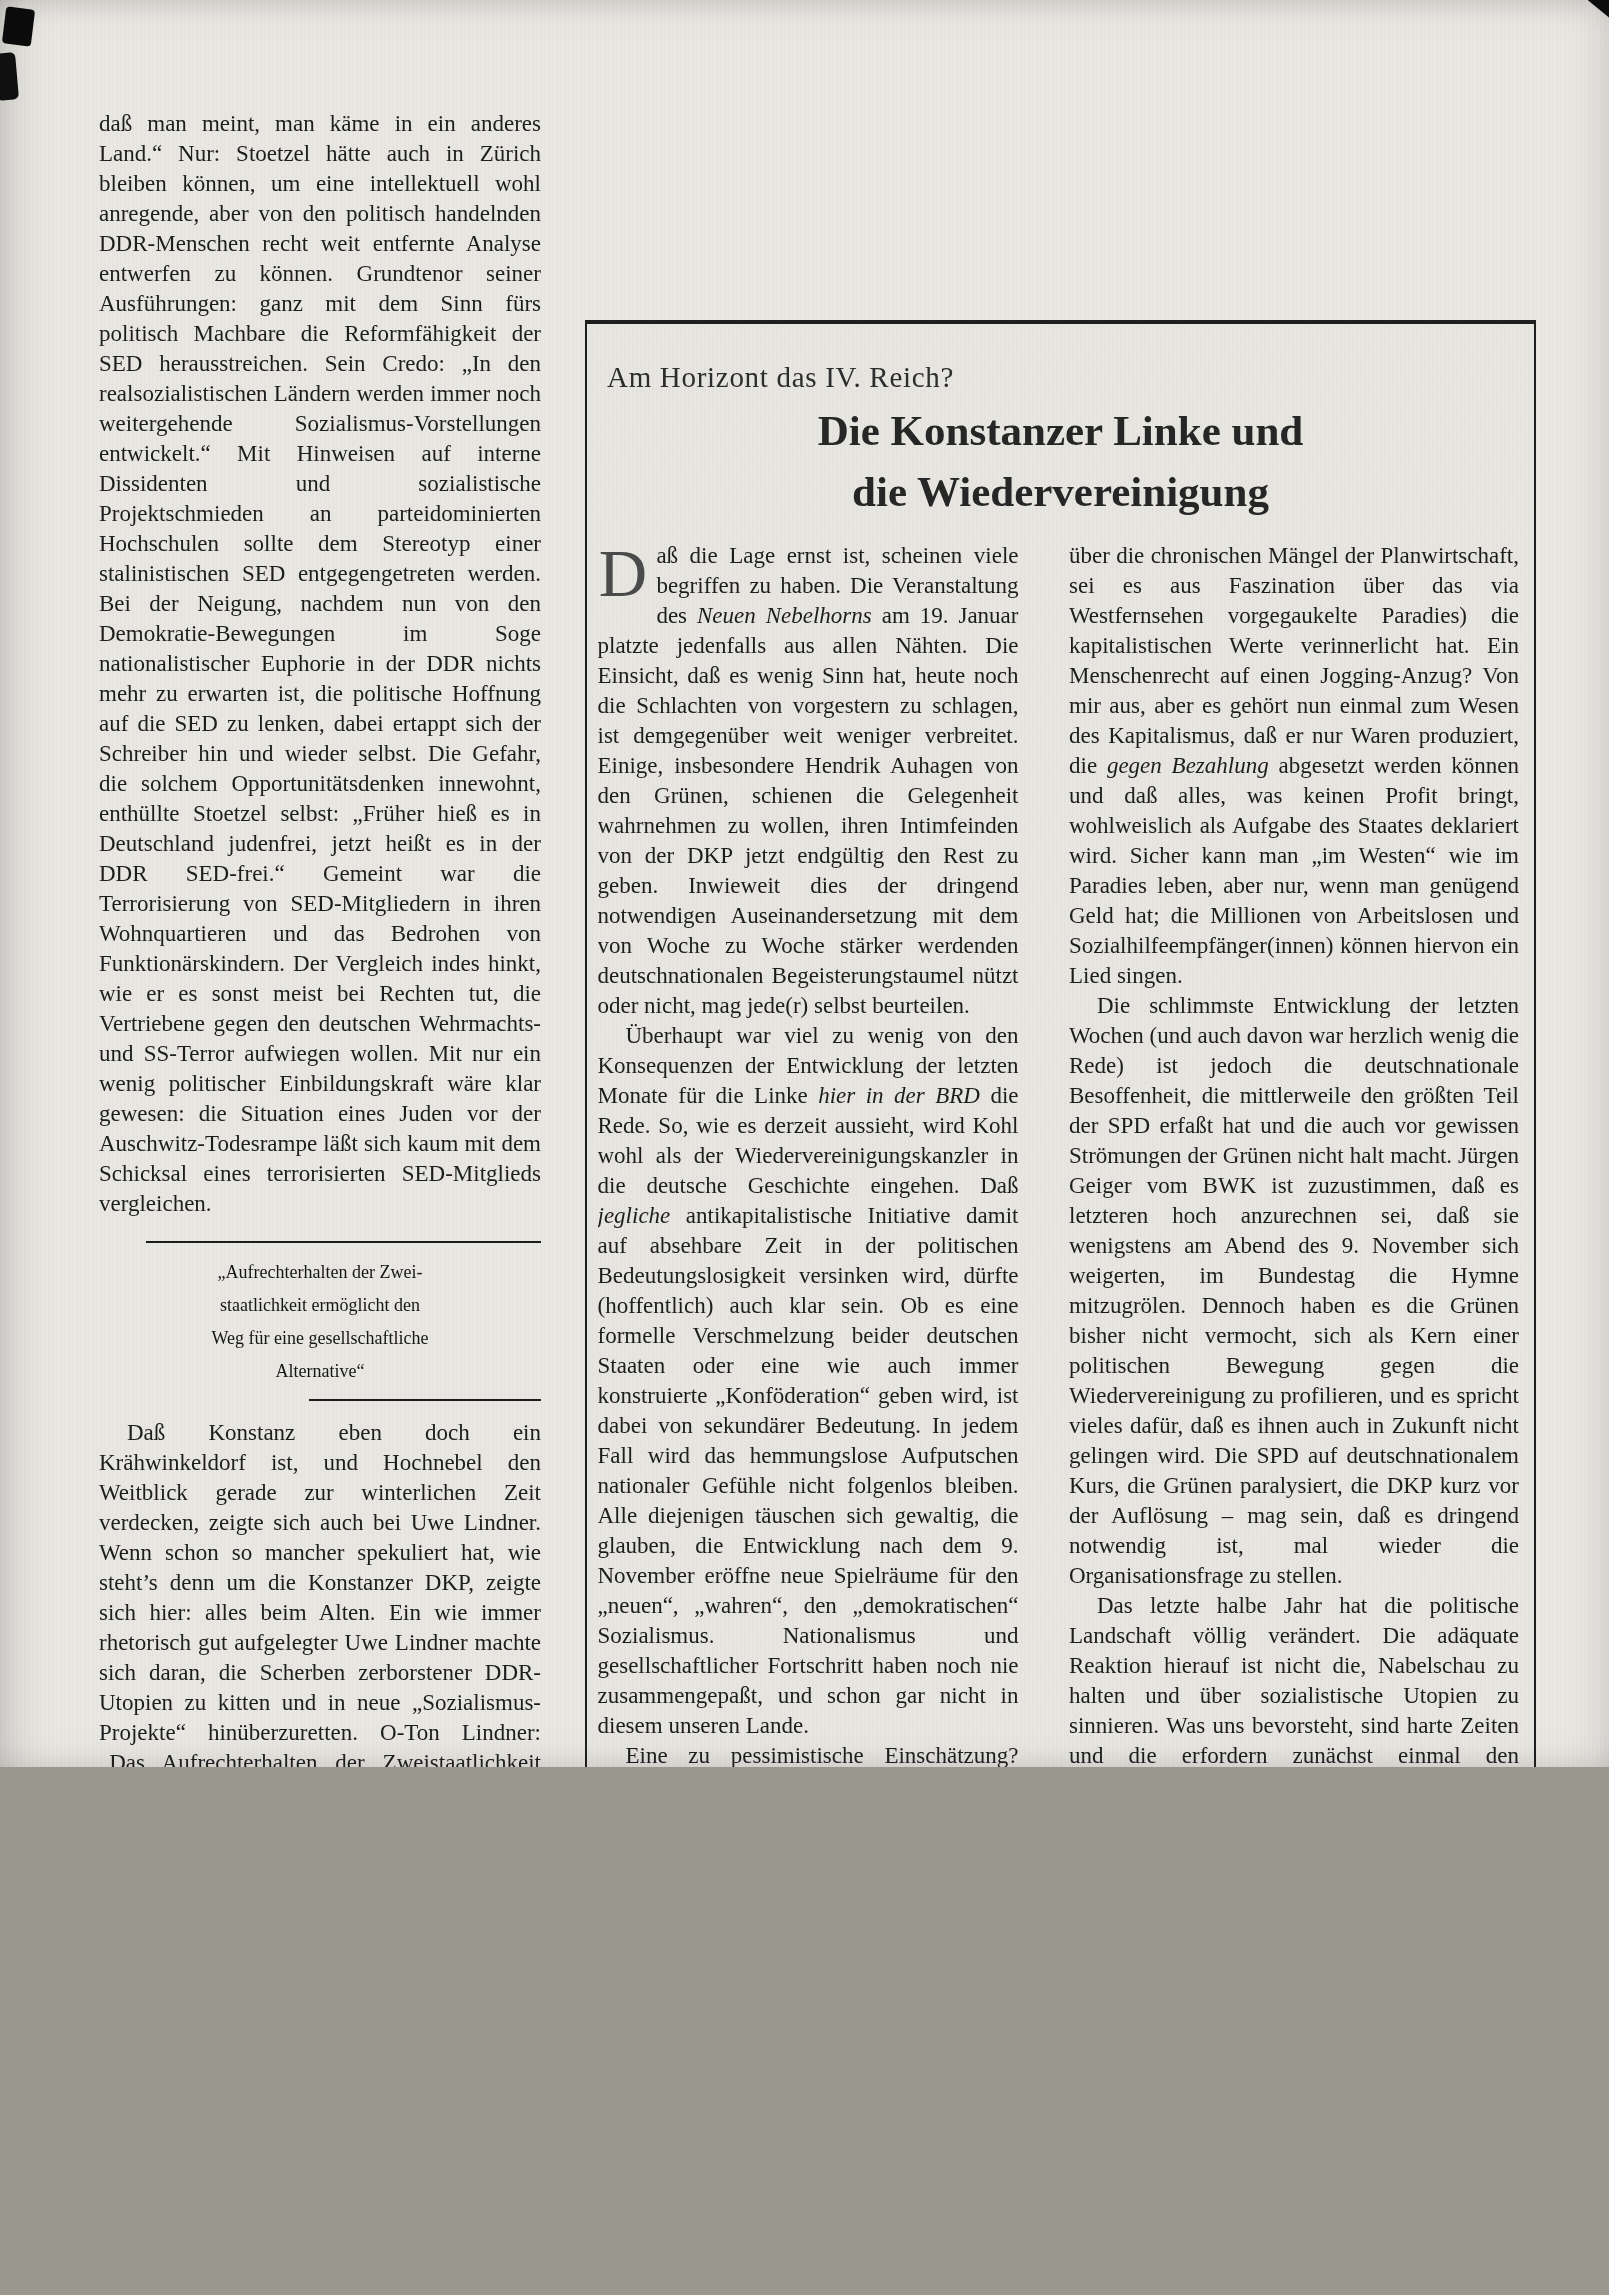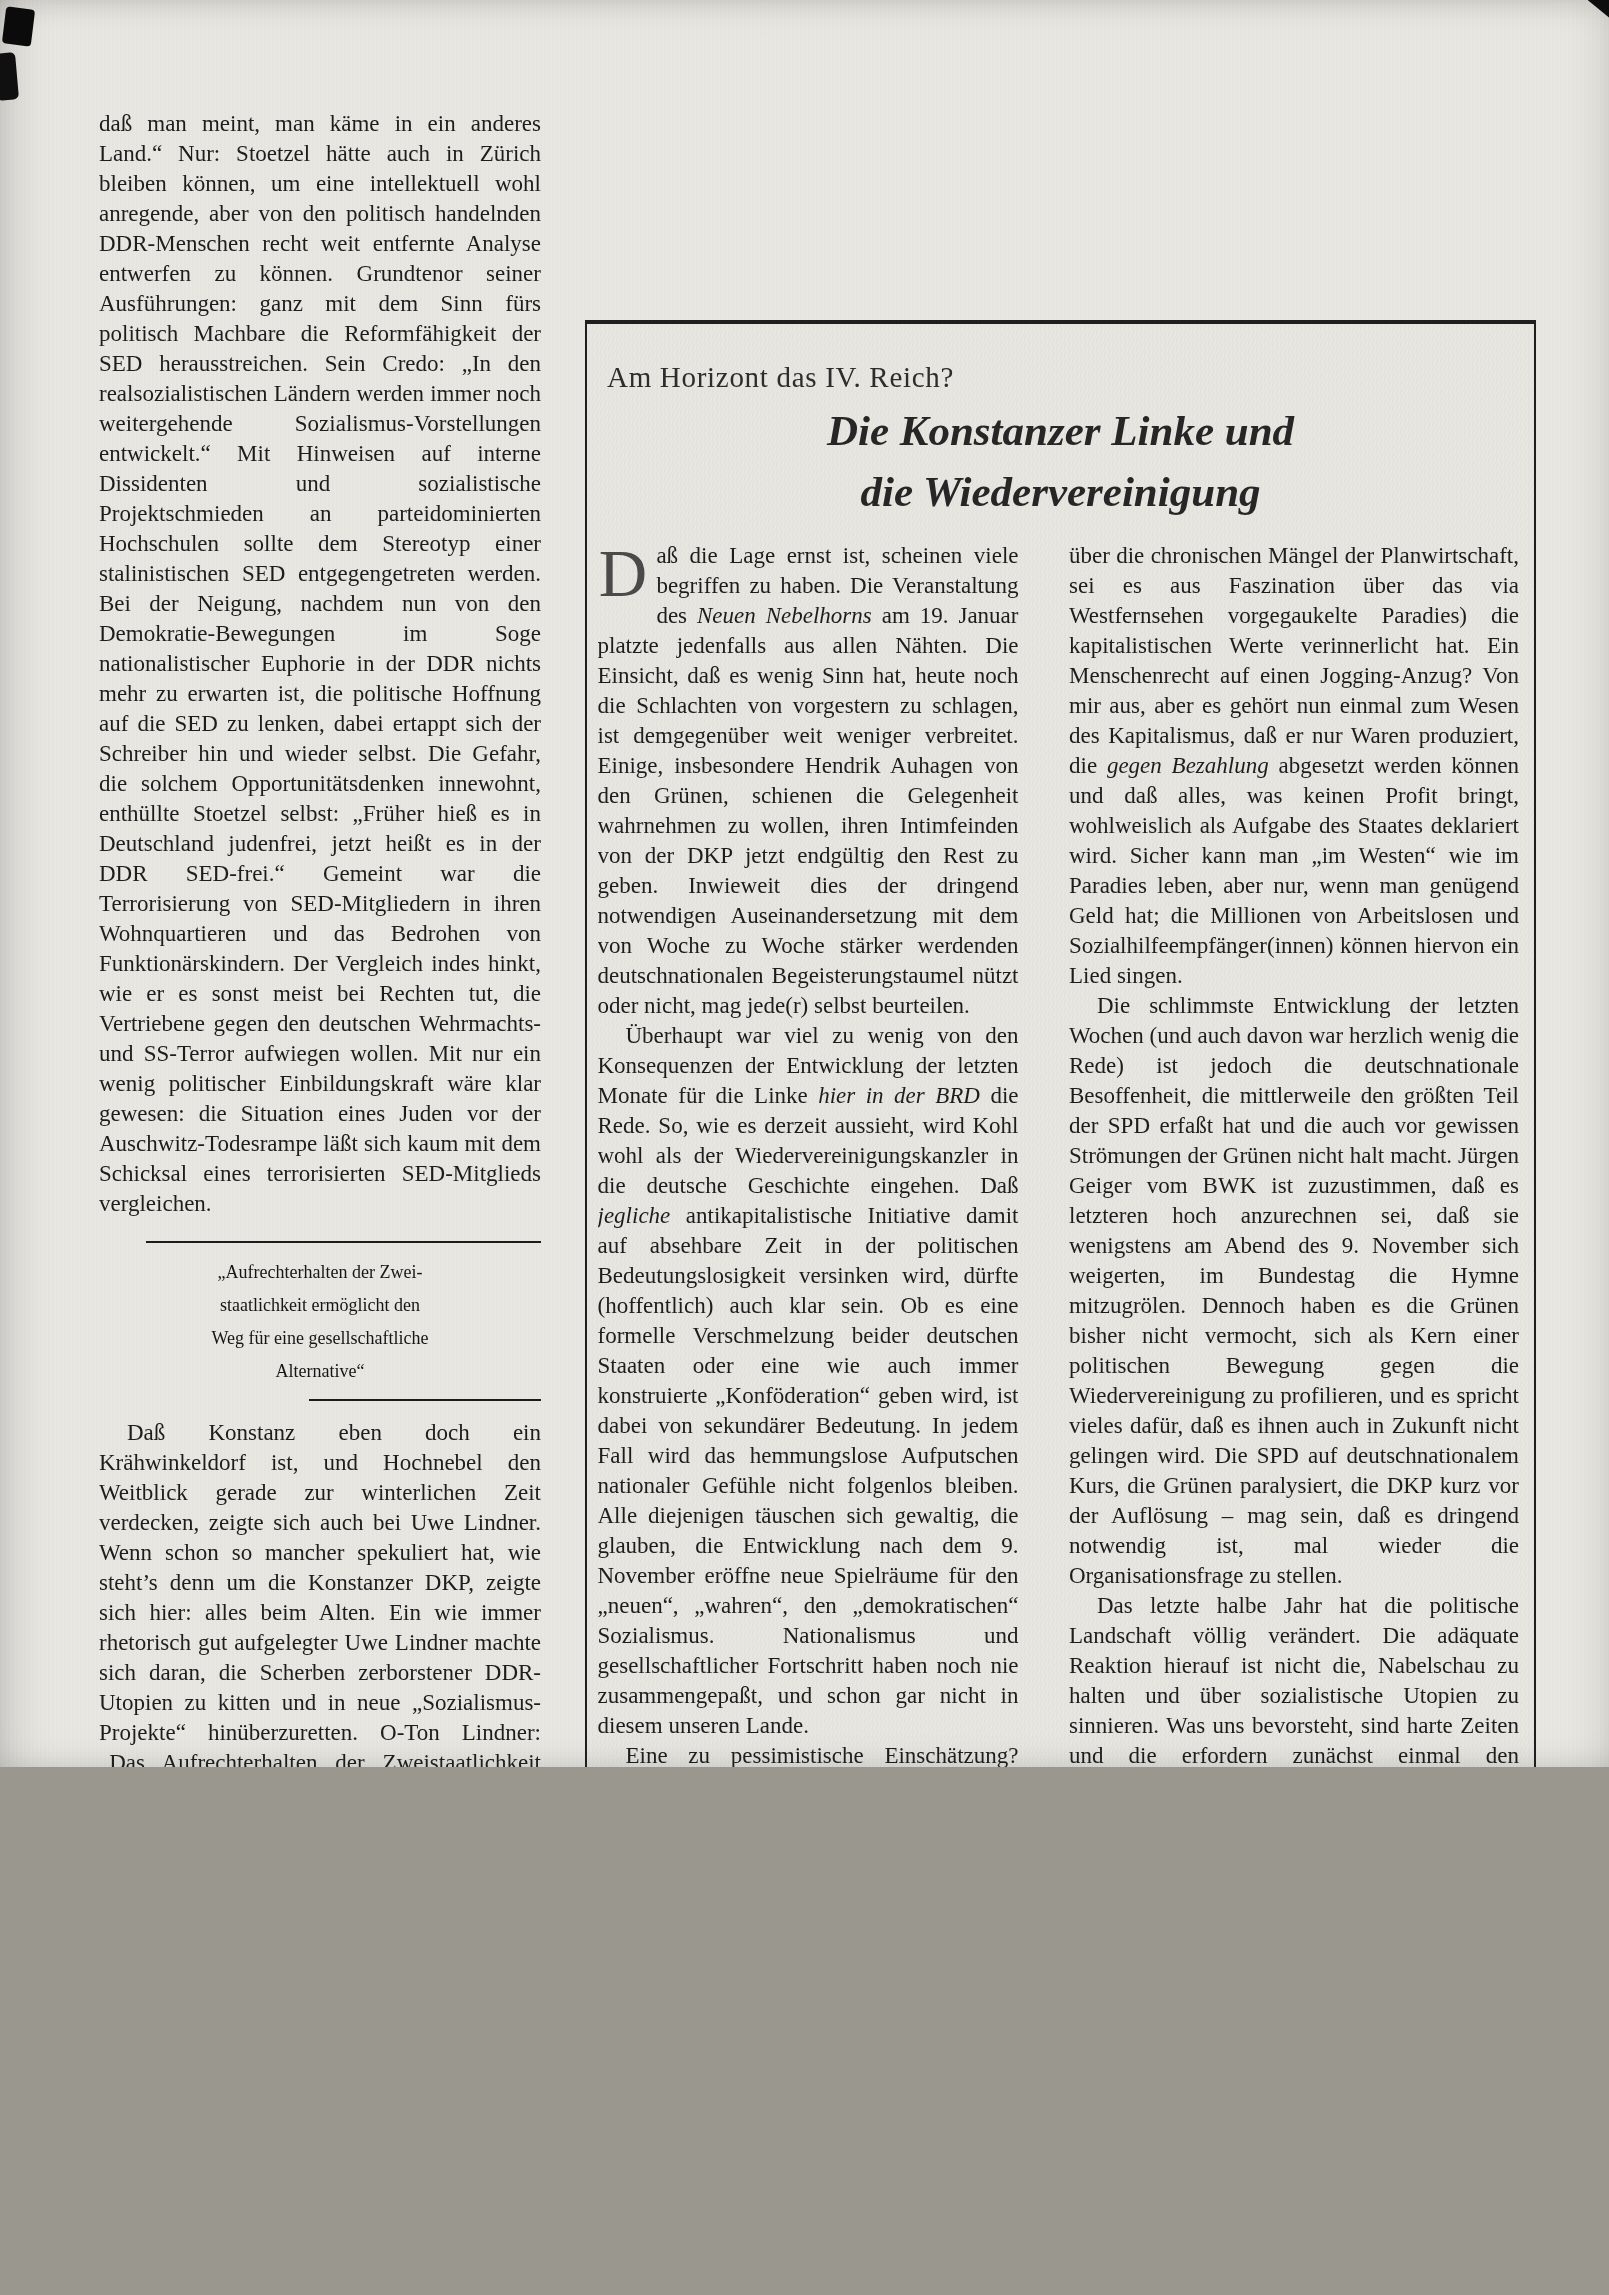--- a/index.html
+++ b/index.html
@@ -30,21 +30,21 @@
 
   #article-box {
     position:absolute; left:585px; top:308px; width:951px; height:1794px;
     box-sizing:border-box; border:2.6px solid #1f1f1f;
     border-top-width:4.6px; border-bottom-width:6px;
     background-image: repeating-linear-gradient(115deg, rgba(0,0,0,0.016) 0 1.3px, rgba(255,255,255,0.01) 1.3px 3.3px);
     margin-top: 12px;
   }
   .kicker { position:absolute; left:20px; top:37px; font-size:29px; letter-spacing:0.7px; color:#2d2d2d; }
   .title  { position:absolute; left:0; right:0; top:76px; text-align:center;
-            font-style:italic; font-weight:bold; font-size:43px; line-height:61px; color:#262626; }
+            font-weight:bold; font-size:43px; line-height:61px; color:#262626; }
   .box-col { position:absolute; top:217px; text-align:justify; font-size:23px; line-height:30px; }
   .box-col p { margin:0; }
   #box-col-left  { left:10.5px;  width:421px; height:1521px; overflow:hidden; }
   #box-col-right { left:482px; width:450px; height:1560px; overflow:hidden; }
   .dropcap { float:left; font-size:67px; line-height:55px; padding:5.3px 9.2px 0 1.3px; color:#4a4a4a; }
   .signature { text-align:right; font-style:italic; font-size:24px; margin-top:6.6px; padding-right:10.5px; color:#1a1a1a; }
 
   #footer { position:absolute; left:100px; top:2128px; display:flex; gap:20px; align-items:baseline;
             font-family:"Liberation Sans","DejaVu Sans",sans-serif; font-weight:bold;
             font-size:30px; letter-spacing:0.7px; color:#0f0f0f; }

